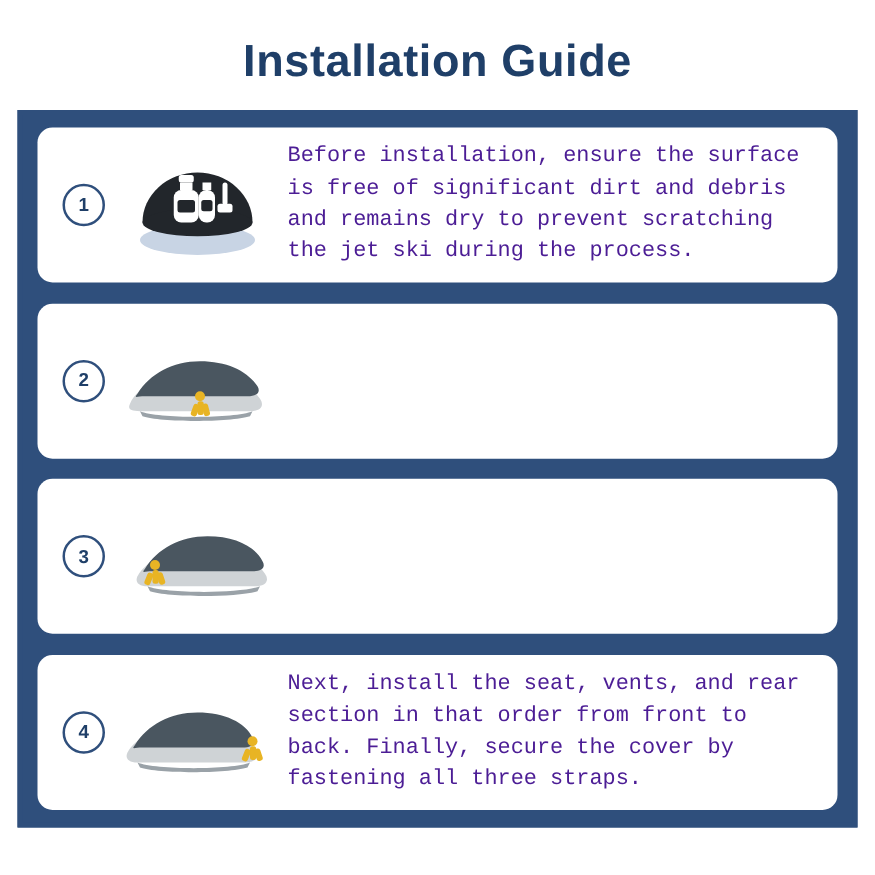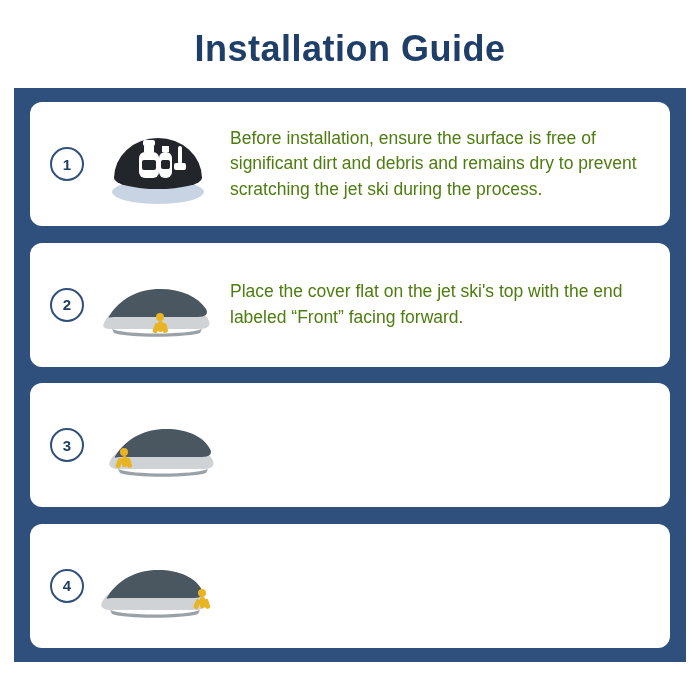--- a/index.html
+++ b/index.html
@@ -86,24 +86,24 @@
     justify-content: center;
     margin-right: 8px;
   }
 
   .thumb svg {
     display: block;
   }
 
   .step-text {
     flex: 1 1 auto;
-    color: #4d7c0f;
+    color: #4c1d95;
     font-size: 17.5px;
     line-height: 1.45;
-    font-family: Liberation Sans, sans-serif;
+    font-family: Liberation Mono, monospace;
     padding-right: 4px;
   }
 </style>
 </head>
 <body>
 
 <div class="page">
 
   <div class="title">Installation Guide</div>
 
@@ -149,21 +149,20 @@
             <path d="M14 50 C24 34 42 24 64 24 C86 24 102 32 110 44 C113 49 109 52 102 52 L20 52 C13 52 11 54 14 50 Z" fill="#4a5660"></path>
             <path d="M16 64 C30 70 92 70 106 64 L104 68 C88 73 32 73 18 68 Z" fill="#9aa2a8"></path>
             <g fill="#e8b424">
               <circle cx="64" cy="52" r="4"></circle>
               <rect x="62" y="56" width="5" height="11" rx="2"></rect>
               <rect x="58" y="58" width="5" height="10" rx="2" transform="rotate(20 60 62)"></rect>
               <rect x="66" y="58" width="5" height="10" rx="2" transform="rotate(-15 68 62)"></rect>
             </g>
           </svg>
         </div>
-        <div class="step-text">Place the cover flat on the jet ski's top with the end labeled “Front” facing forward.</div>
       </div>
 
       <div class="step">
         <div class="badge">3</div>
         <div class="thumb">
           <svg width="124" height="80" viewBox="0 0 124 80">
             <path d="M14 56 C20 44 40 34 64 34 C90 34 108 42 116 54 C120 60 116 64 108 64 L22 64 C14 64 12 60 14 56 Z" fill="#cfd3d6"></path>
             <path d="M20 50 C30 34 48 24 70 24 C92 24 108 32 114 44 C117 49 113 52 106 52 L26 52 C19 52 17 54 20 50 Z" fill="#4a5660"></path>
             <path d="M22 64 C36 70 98 70 112 64 L110 68 C94 73 38 73 24 68 Z" fill="#9aa2a8"></path>
             <g fill="#e8b424">
@@ -184,17 +183,18 @@
             <path d="M12 50 C22 34 40 24 62 24 C84 24 100 32 106 44 C109 49 105 52 98 52 L18 52 C11 52 9 54 12 50 Z" fill="#4a5660"></path>
             <path d="M14 64 C28 70 90 70 104 64 L102 68 C86 73 30 73 16 68 Z" fill="#9aa2a8"></path>
             <g fill="#e8b424">
               <circle cx="106" cy="47" r="4"></circle>
               <rect x="104" y="51" width="5" height="11" rx="2"></rect>
               <rect x="99" y="53" width="5" height="10" rx="2" transform="rotate(22 101 57)"></rect>
               <rect x="108" y="53" width="5" height="10" rx="2" transform="rotate(-18 110 57)"></rect>
             </g>
           </svg>
         </div>
+        <div class="step-text">Next, install the seat, vents, and rear section in that order from front to back. Finally, secure the cover by fastening all three straps.</div>
       </div>
 
     </div>
   </div>
 </div>
 
 </body></html>

